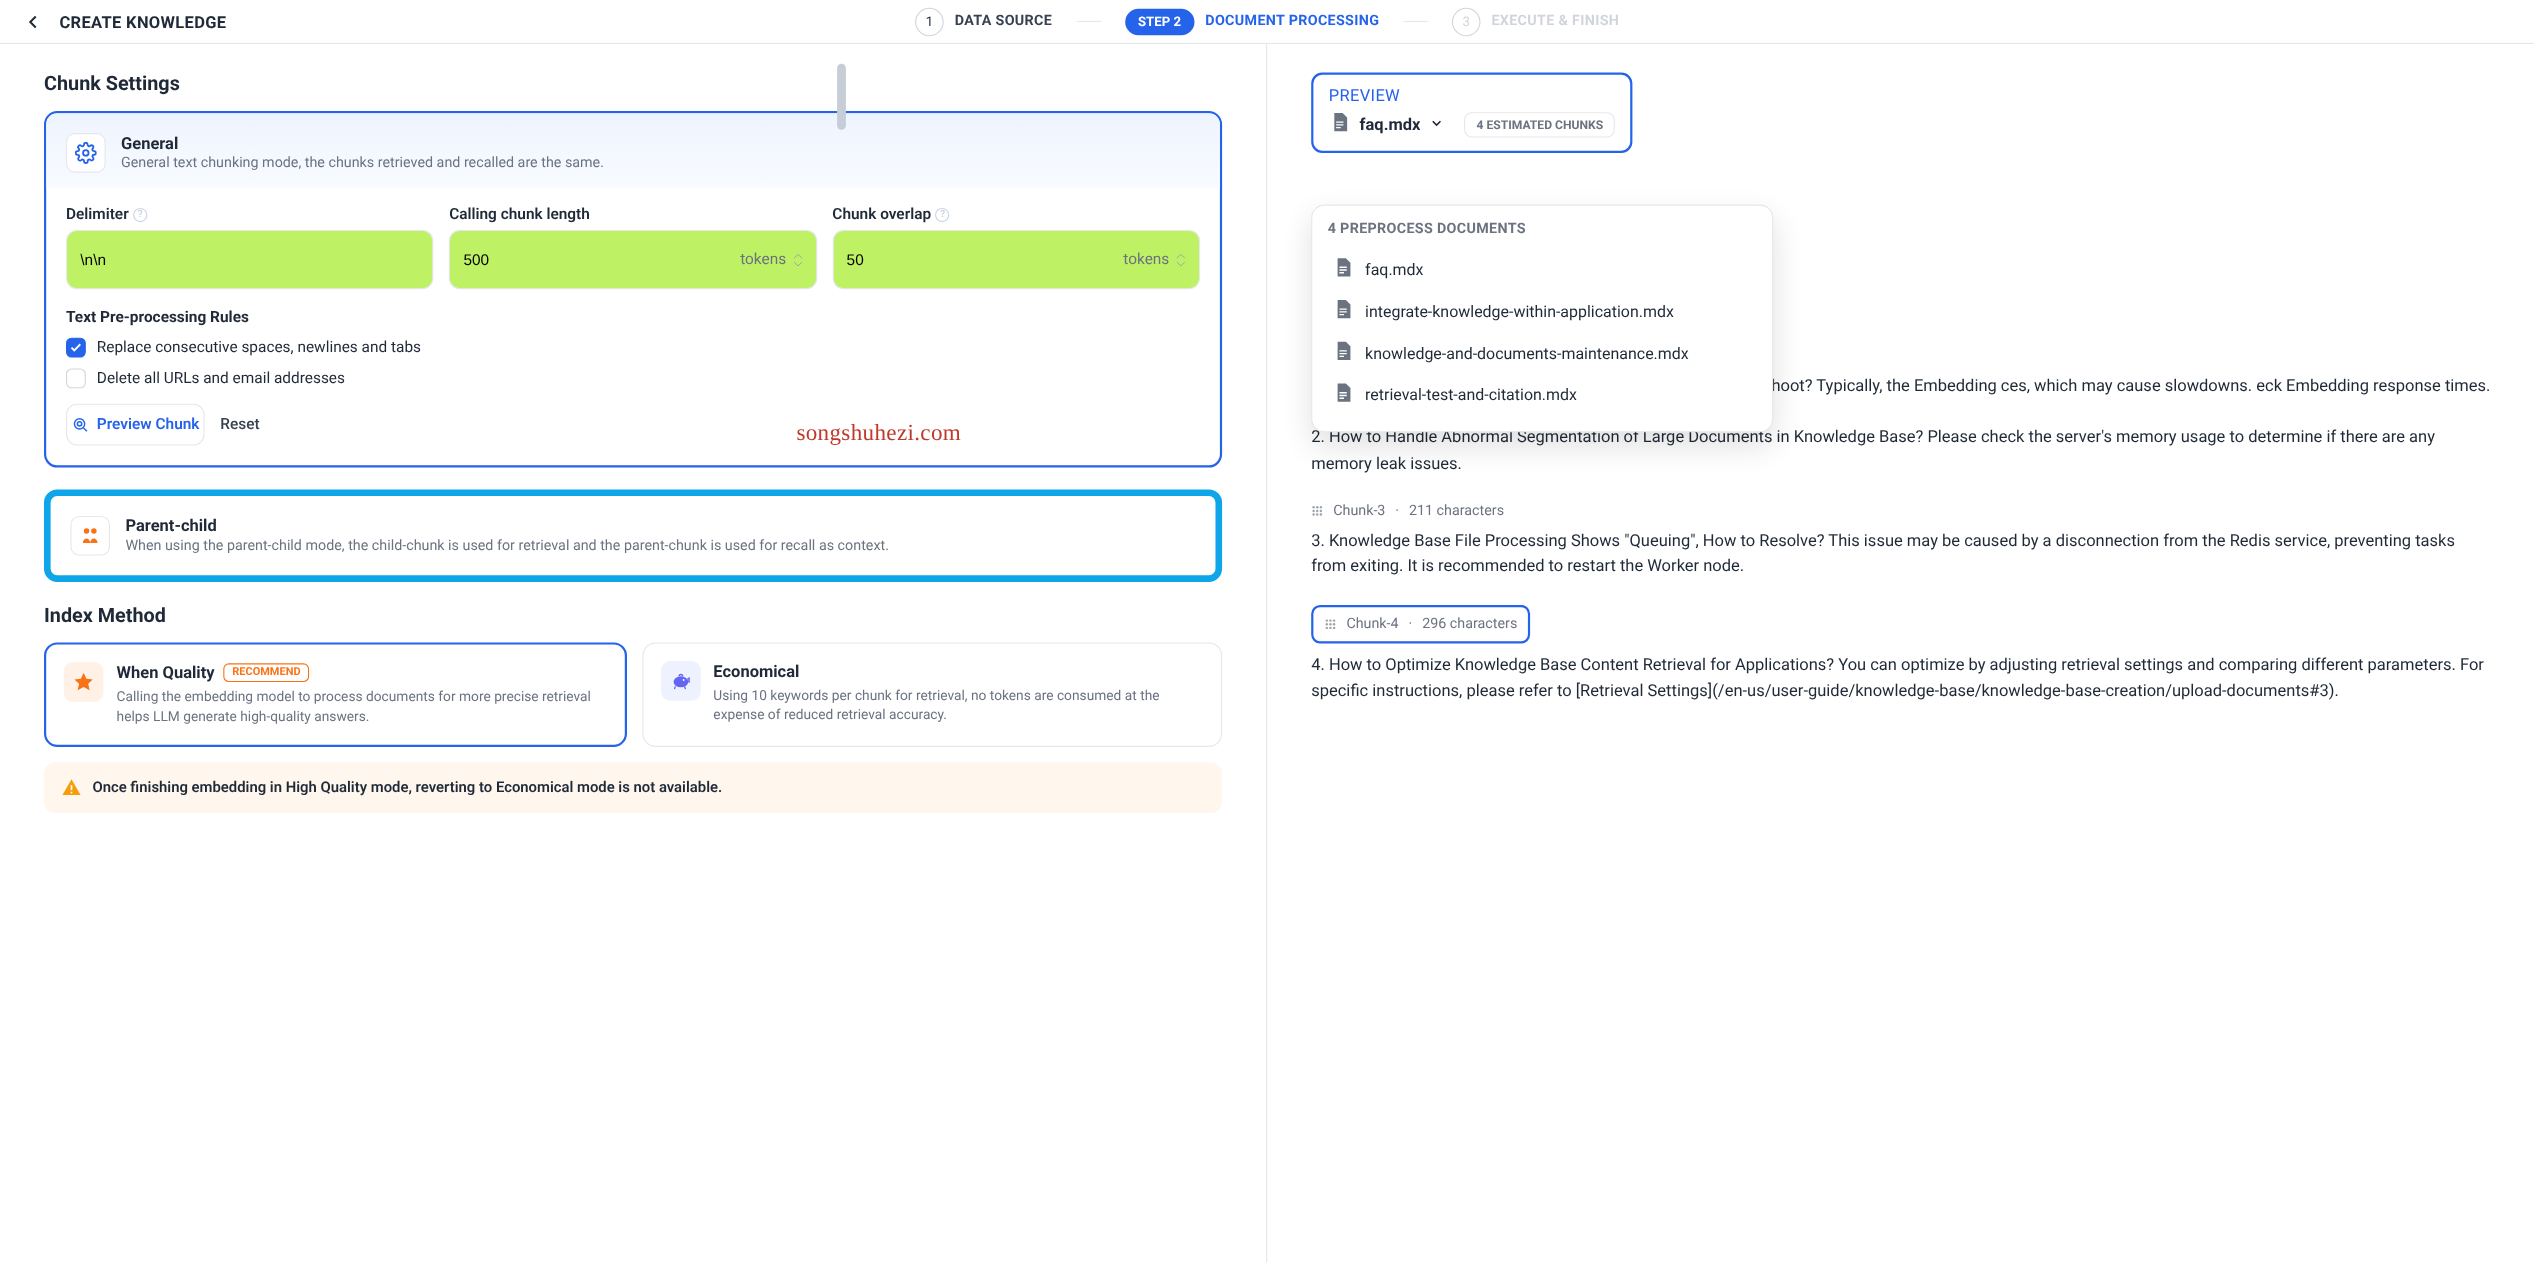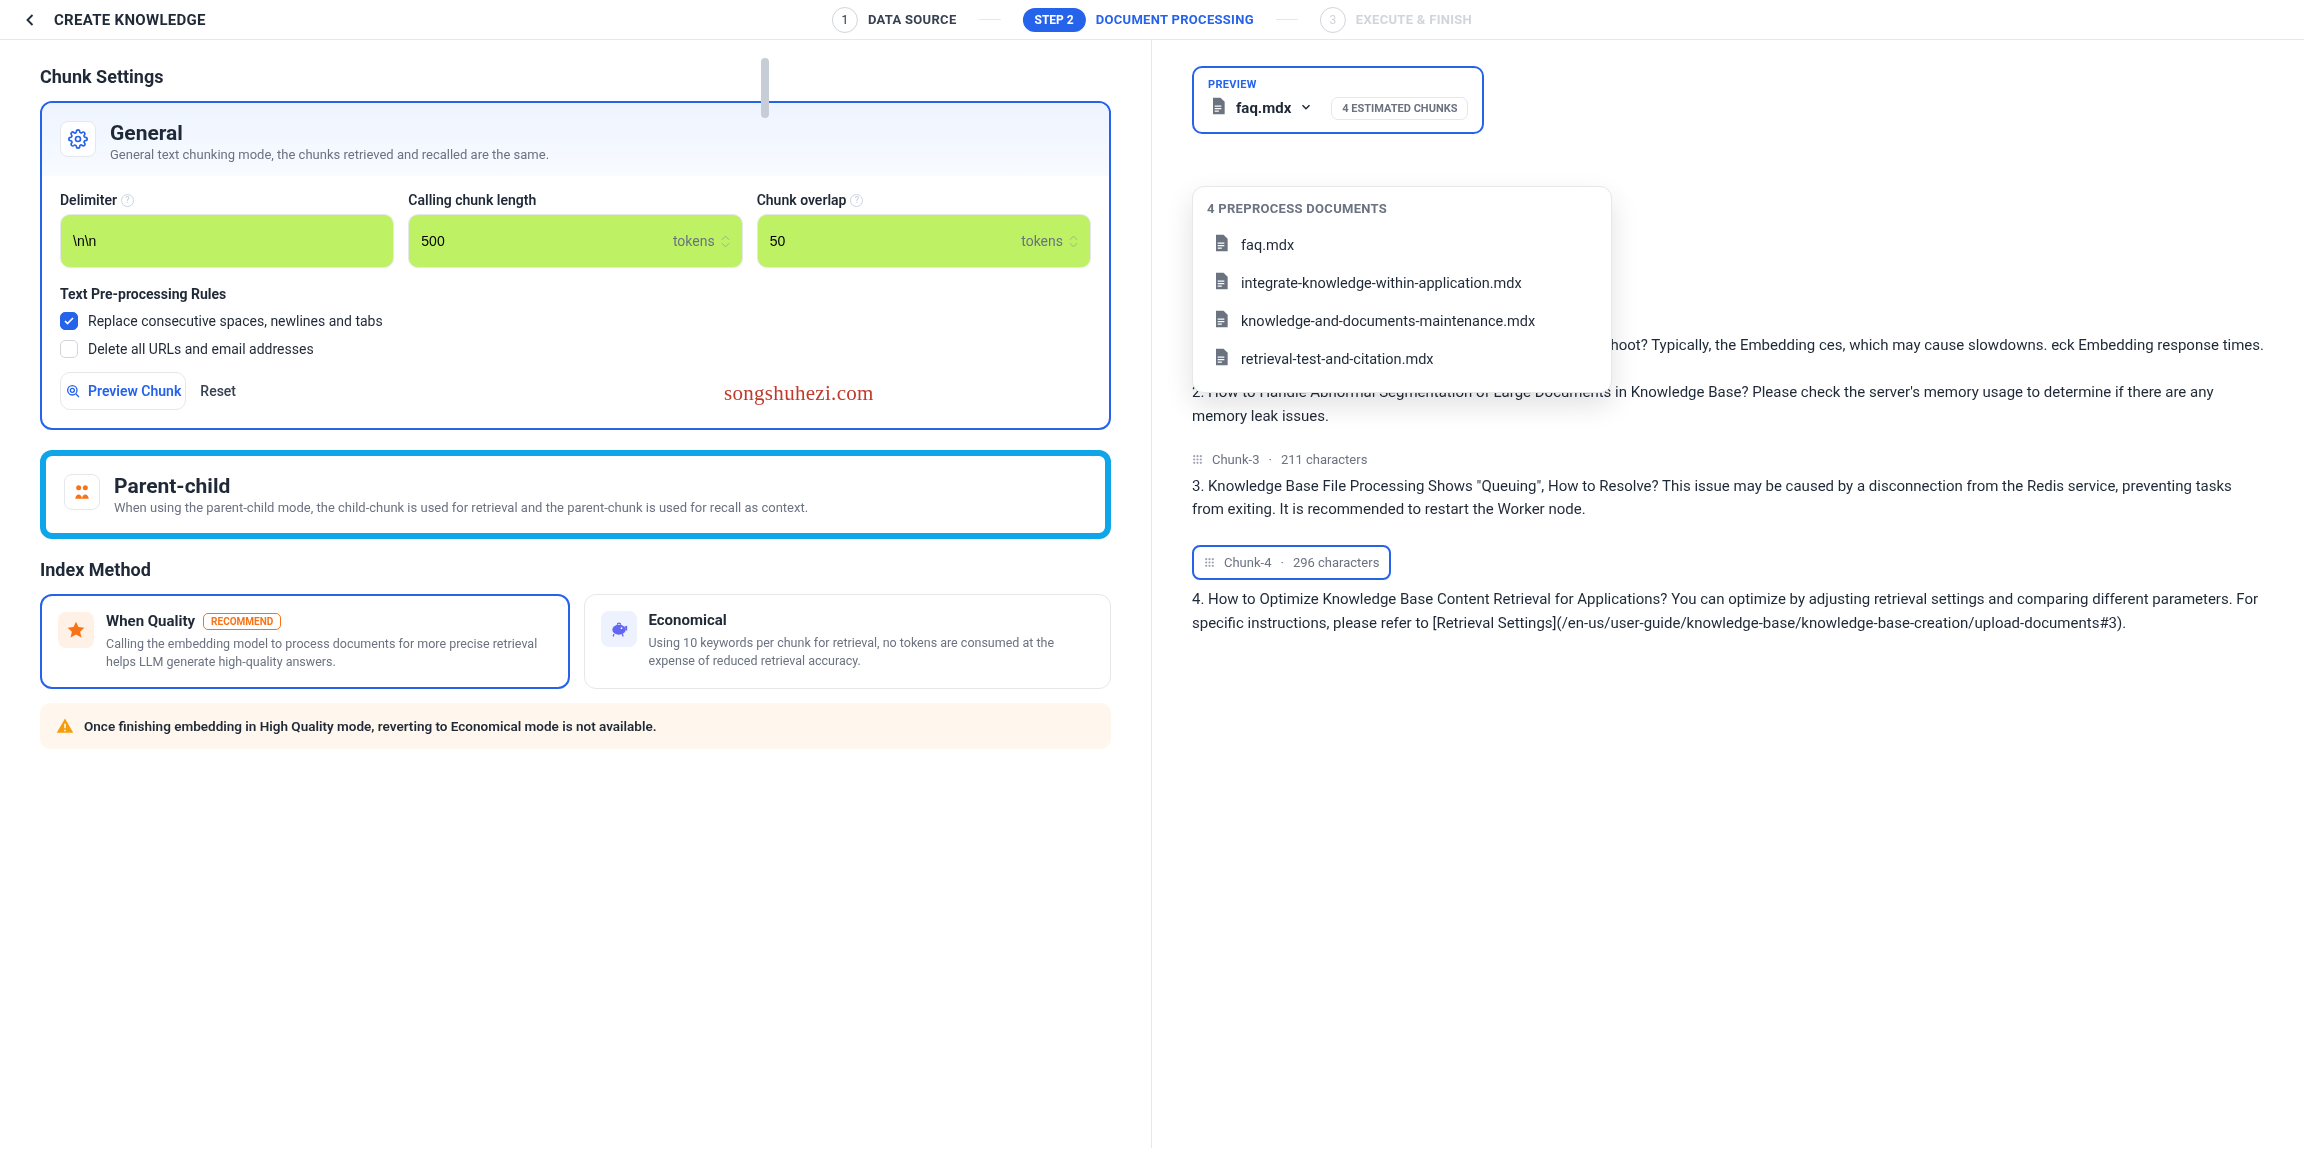--- a/index.html
+++ b/index.html
@@ -18,21 +18,21 @@
 .step-pill { background: #2563eb; color: #fff; border-radius: 14px; padding: 5px 12px; font-size: 12px; font-weight: 700; }
 .step-line { width: 22px; height: 1px; background: #e5e7eb; }
 .main { display: flex; height: calc(100vh - 58px); }
 .left { width: 50%; padding: 26px 40px; overflow-y: auto; border-right: 1px solid #e5e7eb; }
 .right { width: 50%; padding: 26px 40px; overflow-y: auto; position: relative; }
 .scrollbar-fake { position: absolute; left: 761px; top: 58px; width: 8px; height: 60px; background: #c7cdd6; border-radius: 4px; }
 .section-title { font-size: 18px; font-weight: 700; margin-bottom: 14px; }
 .card { border: 2px solid #2563eb; border-radius: 12px; padding: 0; margin-bottom: 20px; overflow: hidden; }
 .card-header { display: flex; gap: 14px; padding: 18px 18px 14px 18px; background: linear-gradient(180deg, #eef4ff 0%, #f8fbff 100%); }
 .icon-box { width: 36px; height: 36px; border-radius: 8px; background: #fff; border: 1px solid #e5e7eb; display: flex; align-items: center; justify-content: center; flex-shrink: 0; }
-.card-ttl { font-weight: 700; font-size: 21px; }
+.card-ttl { font-weight: 700; font-size: 15px; }
 .card-desc { font-size: 13px; color: #6b7280; margin-top: 2px; }
 .card-body { padding: 6px 18px 18px 18px; }
 .field-row { display: flex; gap: 14px; margin-top: 10px; }
 .field { flex: 1; }
 .field-label { font-size: 14px; font-weight: 600; margin-bottom: 6px; display: flex; align-items: center; gap: 4px; }
 .help-icon { width: 13px; height: 13px; border: 1px solid #cbd5e1; border-radius: 50%; display: inline-flex; align-items: center; justify-content: center; font-size: 9px; color: #cbd5e1; }
 .input { width: 100%; height: 54px; border: 1px solid #e5e7eb; border-radius: 10px; padding: 0 12px; font-size: 14px; background: #bef264; display: flex; align-items: center; }
 .input input { border: none; background: none; outline: none; font-size: 14px; flex: 1; }
 .input .suffix { color: #6b7280; font-size: 14px; margin-right: 6px; }
 .spinner { display: flex; flex-direction: column; gap: 1px; }
@@ -47,21 +47,21 @@
 .card-plain { border: 6px solid #0ea5e9; border-radius: 12px; padding: 18px; margin-bottom: 20px; display: flex; gap: 14px; }
 .two-col { display: flex; gap: 14px; margin-bottom: 14px; }
 .idx-card { flex: 1; border-radius: 12px; padding: 16px; display: flex; gap: 12px; }
 .idx-card.selected { border: 2px solid #2563eb; }
 .idx-card.plain { border: 1px solid #e5e7eb; }
 .idx-title { font-weight: 700; font-size: 15px; display: flex; align-items: center; gap: 8px; }
 .badge { border: 1px solid #f97316; color: #f97316; font-size: 10px; font-weight: 700; padding: 2px 7px; border-radius: 5px; }
 .idx-desc { font-size: 12.5px; color: #6b7280; margin-top: 5px; line-height: 1.45; }
 .warn { background: #fff7ed; border-radius: 10px; padding: 14px 16px; display: flex; align-items: center; gap: 10px; font-size: 13.5px; font-weight: 600; }
 .preview-box { border: 2px solid #2563eb; border-radius: 10px; padding: 10px 14px 12px 14px; display: inline-block; margin-bottom: 10px; vertical-align: top; }
-.preview-label { font-size: 11px; font-weight: 700; color: #2563eb; margin-bottom: 5px; letter-spacing: 0.3px; }
+.preview-label { font-size: 15px; font-weight: 400; color: #2563eb; margin-bottom: 5px; letter-spacing: 0.3px; }
 .preview-file { display: flex; align-items: center; gap: 8px; }
 .file-name { font-weight: 700; font-size: 15px; }
 .est-badge { border: 1px solid #e5e7eb; border-radius: 7px; padding: 4px 10px; font-size: 11px; font-weight: 700; color: #6b7280; margin-left: 10px; }
 .dropdown { border: 1px solid #e5e7eb; box-shadow: 0 12px 28px rgba(0,0,0,0.12); border-radius: 12px; padding: 14px; width: 420px; background: #fff; position: absolute; top: 146px; left: 40px; z-index: 5; }
 .dropdown-title { font-size: 13px; font-weight: 700; color: #6b7280; margin-bottom: 10px; letter-spacing: 0.3px; }
 .dropdown-item { display: flex; align-items: center; gap: 10px; padding: 7px 4px; font-size: 14.5px; cursor: pointer; border-radius: 6px; }
 .chunk-block { margin-bottom: 24px; }
 .chunk-header { display: flex; align-items: center; gap: 9px; font-size: 13px; color: #6b7280; margin-bottom: 8px; }
 .chunk-header.hl { border: 2px solid #2563eb; border-radius: 8px; padding: 8px 10px; display: inline-flex; }
 .grip { display: inline-flex; }

